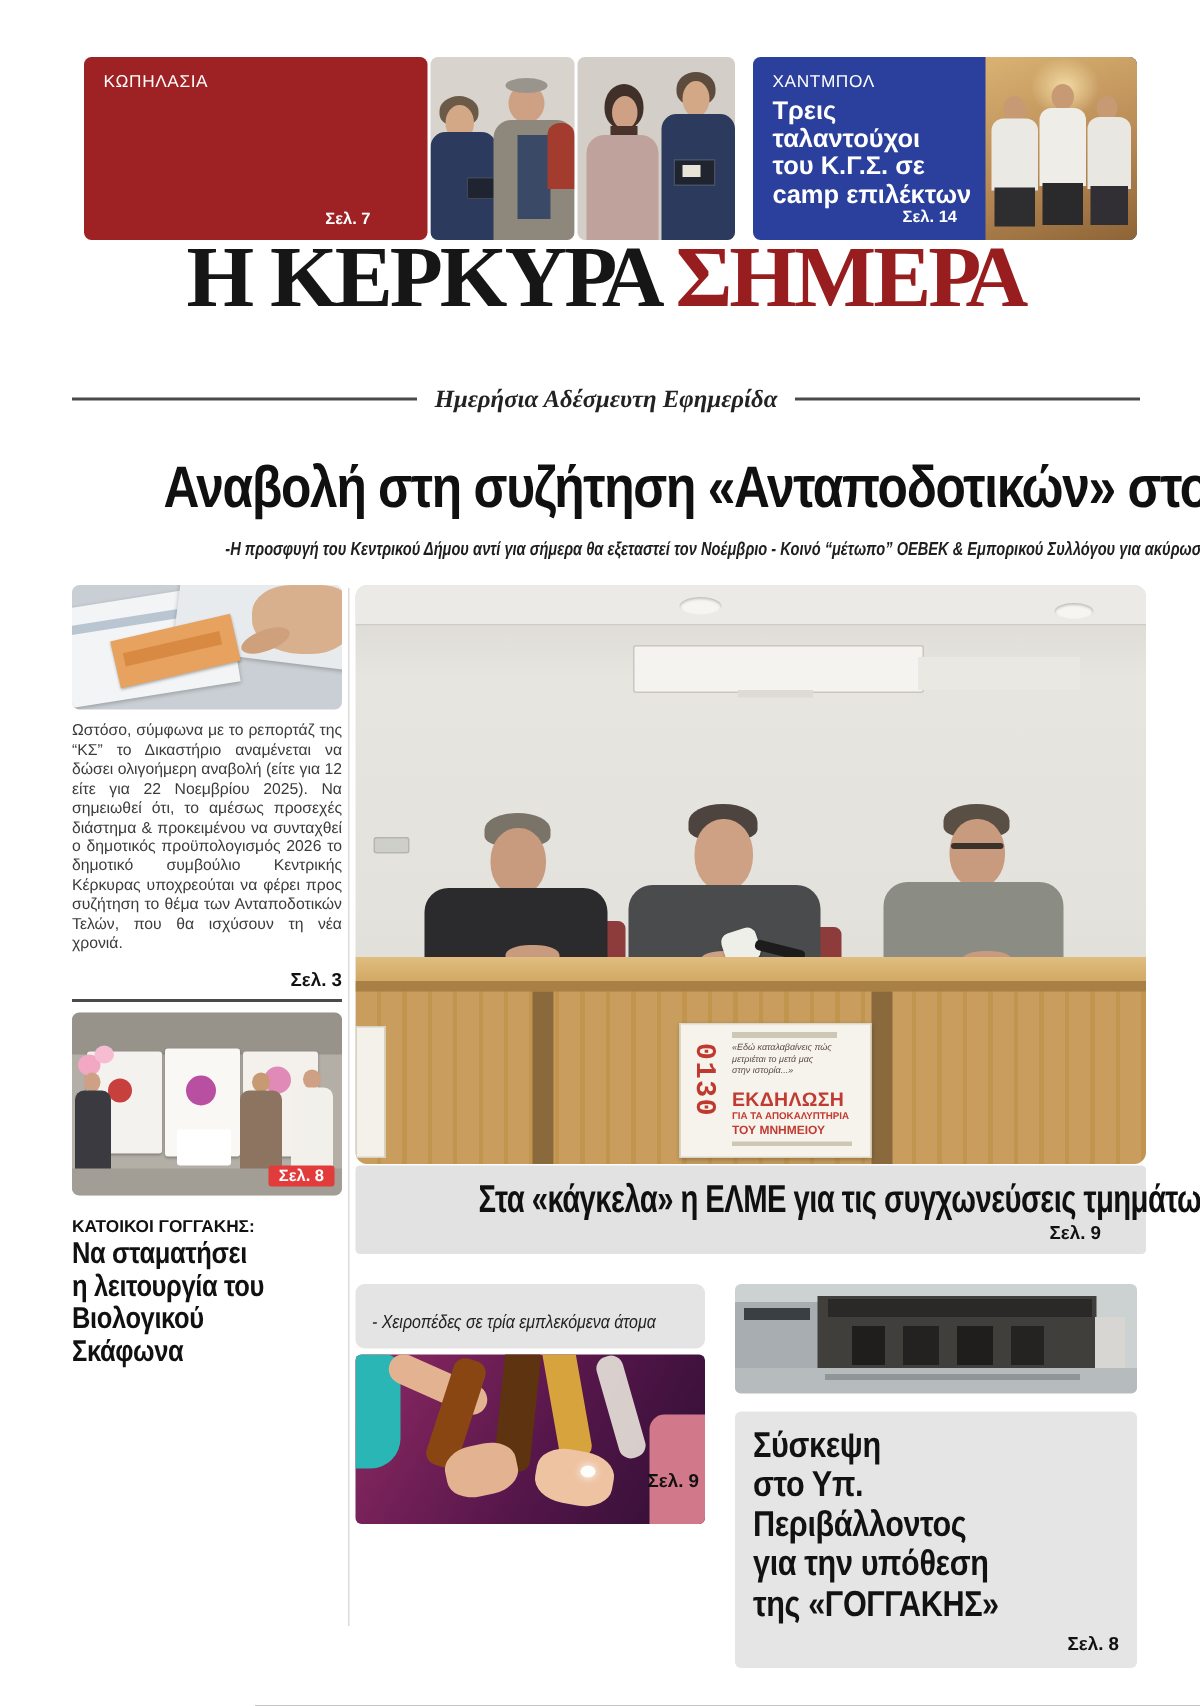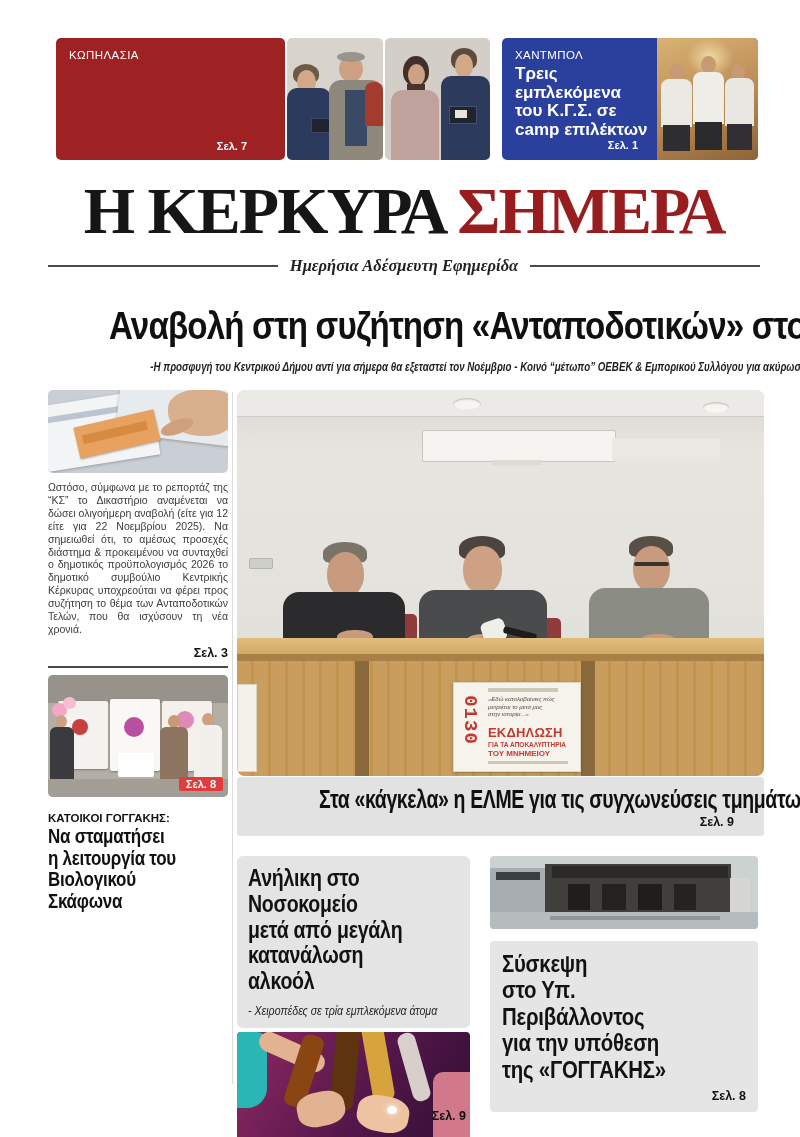--- a/index.html
+++ b/index.html
@@ -12,22 +12,22 @@
   .photo{position:absolute;overflow:hidden;border-radius:5px;}
   .photo-rel{position:relative;overflow:hidden;border-radius:5px;}
 
   
   .topbox{position:absolute;top:38px;height:122px;border-radius:5px;color:#fff;box-sizing:border-box;}
   .topbox .kick{font-size:11.5px;letter-spacing:.4px;}
   .topbox .ttl{font-weight:bold;line-height:1.1;margin-top:4px;}
   .topbox .pref{position:absolute;font-weight:bold;font-size:11px;}
 
   
-  .masthead{position:absolute;left:48px;width:712px;top:178px;text-align:center;
-            font-family:"Liberation Serif",serif;font-weight:bold;font-size:66px;
+  .masthead{position:absolute;left:48px;width:712px;top:156px;text-align:center;
+            font-family:"Liberation Serif",serif;font-weight:bold;font-size:58px;
             letter-spacing:-2px;line-height:1;white-space:nowrap;color:#161616;}
   .masthead .red{color:#981d1f;}
   .subtitle-row{position:absolute;left:48px;width:712px;top:256px;display:flex;align-items:center;gap:12px;
                 font-family:"Liberation Serif",serif;font-style:italic;font-weight:bold;font-size:16.5px;color:#222;}
   .subtitle-row::before,.subtitle-row::after{content:"";flex:1;border-top:2px solid #4a4a4a;}
   .inforow{position:absolute;left:48px;width:712px;top:281px;height:20px;
            font-family:"Liberation Serif",serif;font-size:13px;color:#222;}
   .inforow .l{position:absolute;left:0;top:0;font-style:italic;}
   .inforow .c{position:absolute;left:0;right:0;top:2px;text-align:center;font-weight:bold;font-size:13.5px;letter-spacing:.3px;}
   .inforow .r{position:absolute;right:0;top:0;font-style:italic;}
@@ -108,24 +108,24 @@
     <div class="ph" style="left:66px;top:10px;width:26px;height:22px;background:#5d4c3e;border-radius:50% 50% 40% 40%;"></div>
     <div class="ph" style="left:70px;top:16px;width:18px;height:24px;background:#d3a887;border-radius:50%;"></div>
     <div class="ph" style="left:56px;top:38px;width:49px;height:84px;background:#2c3a5e;border-radius:10px 10px 0 0;"></div>
     <div class="ph" style="left:64px;top:68px;width:26px;height:16px;background:#20242e;border:1px solid #46506a;"></div>
     <div class="ph" style="left:70px;top:72px;width:12px;height:8px;background:#e8e4d8;"></div>
   </div>
 
   <div class="topbox" style="left:502px;width:256px;background:#2b3f9c;padding:11px 13px;">
     <div class="kick">ΧΑΝΤΜΠΟΛ</div>
     <div class="ttl pre" style="font-size:17px;width:140px;">Τρεις
-εμπλεκόμενα
+ταλαντούχοι
 του Κ.Γ.Σ. σε
 camp επιλέκτων</div>
-    <div class="pref" style="right:120px;bottom:9px;">Σελ. 1</div>
+    <div class="pref" style="right:120px;bottom:9px;">Σελ. 14</div>
     <div class="ph" style="left:155px;top:0;width:101px;height:122px;border-radius:0 5px 5px 0;overflow:hidden;background:linear-gradient(160deg,#d9b273 0%,#b98a55 55%,#8d6436 100%);">
       <div class="ph" style="left:30px;top:0;width:46px;height:40px;background:radial-gradient(closest-side,#f2dba4,rgba(242,219,164,0));"></div>
       <div class="ph" style="left:12px;top:26px;width:15px;height:17px;background:#c89a73;border-radius:50%;"></div>
       <div class="ph" style="left:4px;top:41px;width:31px;height:48px;background:#ebe9e4;border-radius:8px 8px 0 0;"></div>
       <div class="ph" style="left:6px;top:87px;width:27px;height:26px;background:#2e2d30;"></div>
       <div class="ph" style="left:44px;top:18px;width:15px;height:17px;background:#c89a73;border-radius:50%;"></div>
       <div class="ph" style="left:36px;top:34px;width:31px;height:52px;background:#efede8;border-radius:8px 8px 0 0;"></div>
       <div class="ph" style="left:38px;top:84px;width:27px;height:28px;background:#2a292c;"></div>
       <div class="ph" style="left:74px;top:26px;width:14px;height:16px;background:#c89a73;border-radius:50%;"></div>
       <div class="ph" style="left:68px;top:40px;width:29px;height:48px;background:#e9e7e2;border-radius:8px 8px 0 0;"></div>
@@ -241,23 +241,20 @@
     </div>
   </div>
 
   <div class="elme">
     <div class="t"><span class="sx">Στα «κάγκελα» η ΕΛΜΕ για τις συγχωνεύσεις τμημάτων</span></div>
     <div class="p">Σελ. 9</div>
   </div>
 
   <div class="botmid">
     <div class="graybox" style="padding:10px 8px 9px 11px;">
-      <div class="gb-title"><span class="sxl pre">Ανήλικη στο Νοσοκομείο
-μετά από μεγάλη
-κατανάλωση αλκοόλ</span></div>
       <div class="gb-sub"><span class="sxl" style="white-space:nowrap;">- Χειροπέδες σε τρία εμπλεκόμενα άτομα</span></div>
     </div>
     <div class="photo-rel" style="height:113px;margin-top:4px;border-radius:4px;background:linear-gradient(120deg,#8e2a63 0%,#55164a 55%,#2e0f33 100%);">
       <div class="ph" style="left:0;top:0;width:30px;height:76px;background:#2ab6b4;border-radius:0 10px 20px 0;"></div>
       <div class="ph" style="left:20px;top:10px;width:70px;height:20px;background:#e2b291;border-radius:10px;transform:rotate(24deg);"></div>
       <div class="ph" style="left:56px;top:2px;width:22px;height:74px;background:#8a4612;border-radius:8px;transform:rotate(18deg);"></div>
       <div class="ph" style="left:96px;top:-6px;width:24px;height:84px;background:#5e3410;border-radius:8px;transform:rotate(6deg);"></div>
       <div class="ph" style="left:130px;top:-10px;width:22px;height:80px;background:#d7a33c;border-radius:8px;transform:rotate(-10deg);"></div>
       <div class="ph" style="left:168px;top:0px;width:18px;height:70px;background:#e8e3da;border-radius:8px;transform:rotate(-16deg);opacity:.9;"></div>
       <div class="ph" style="left:60px;top:60px;width:48px;height:34px;background:#e2b291;border-radius:40%;transform:rotate(-12deg);"></div>

